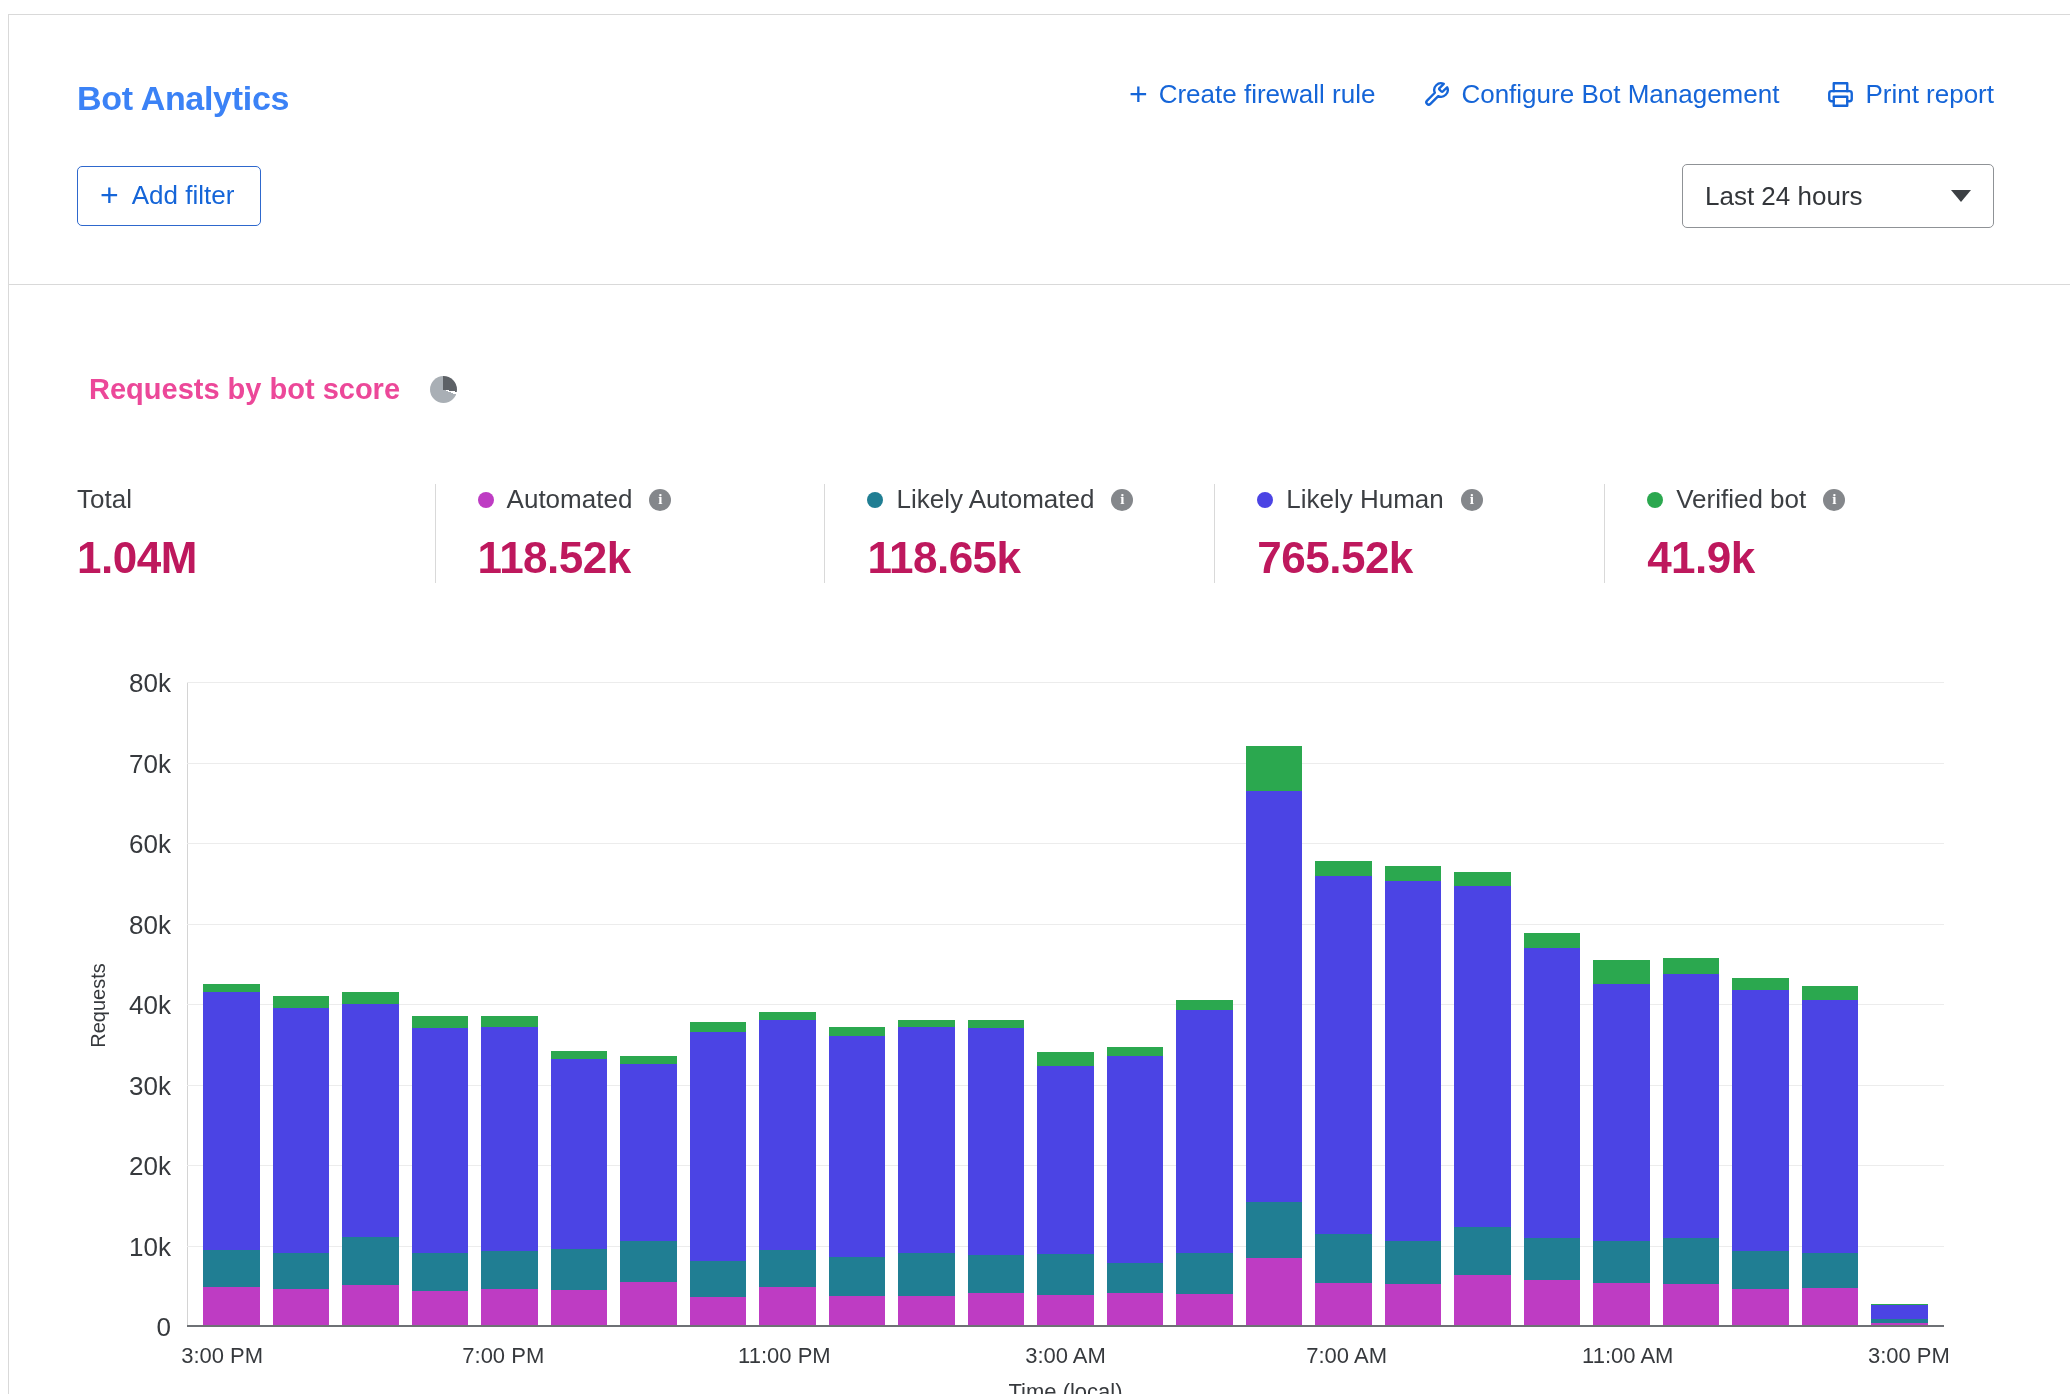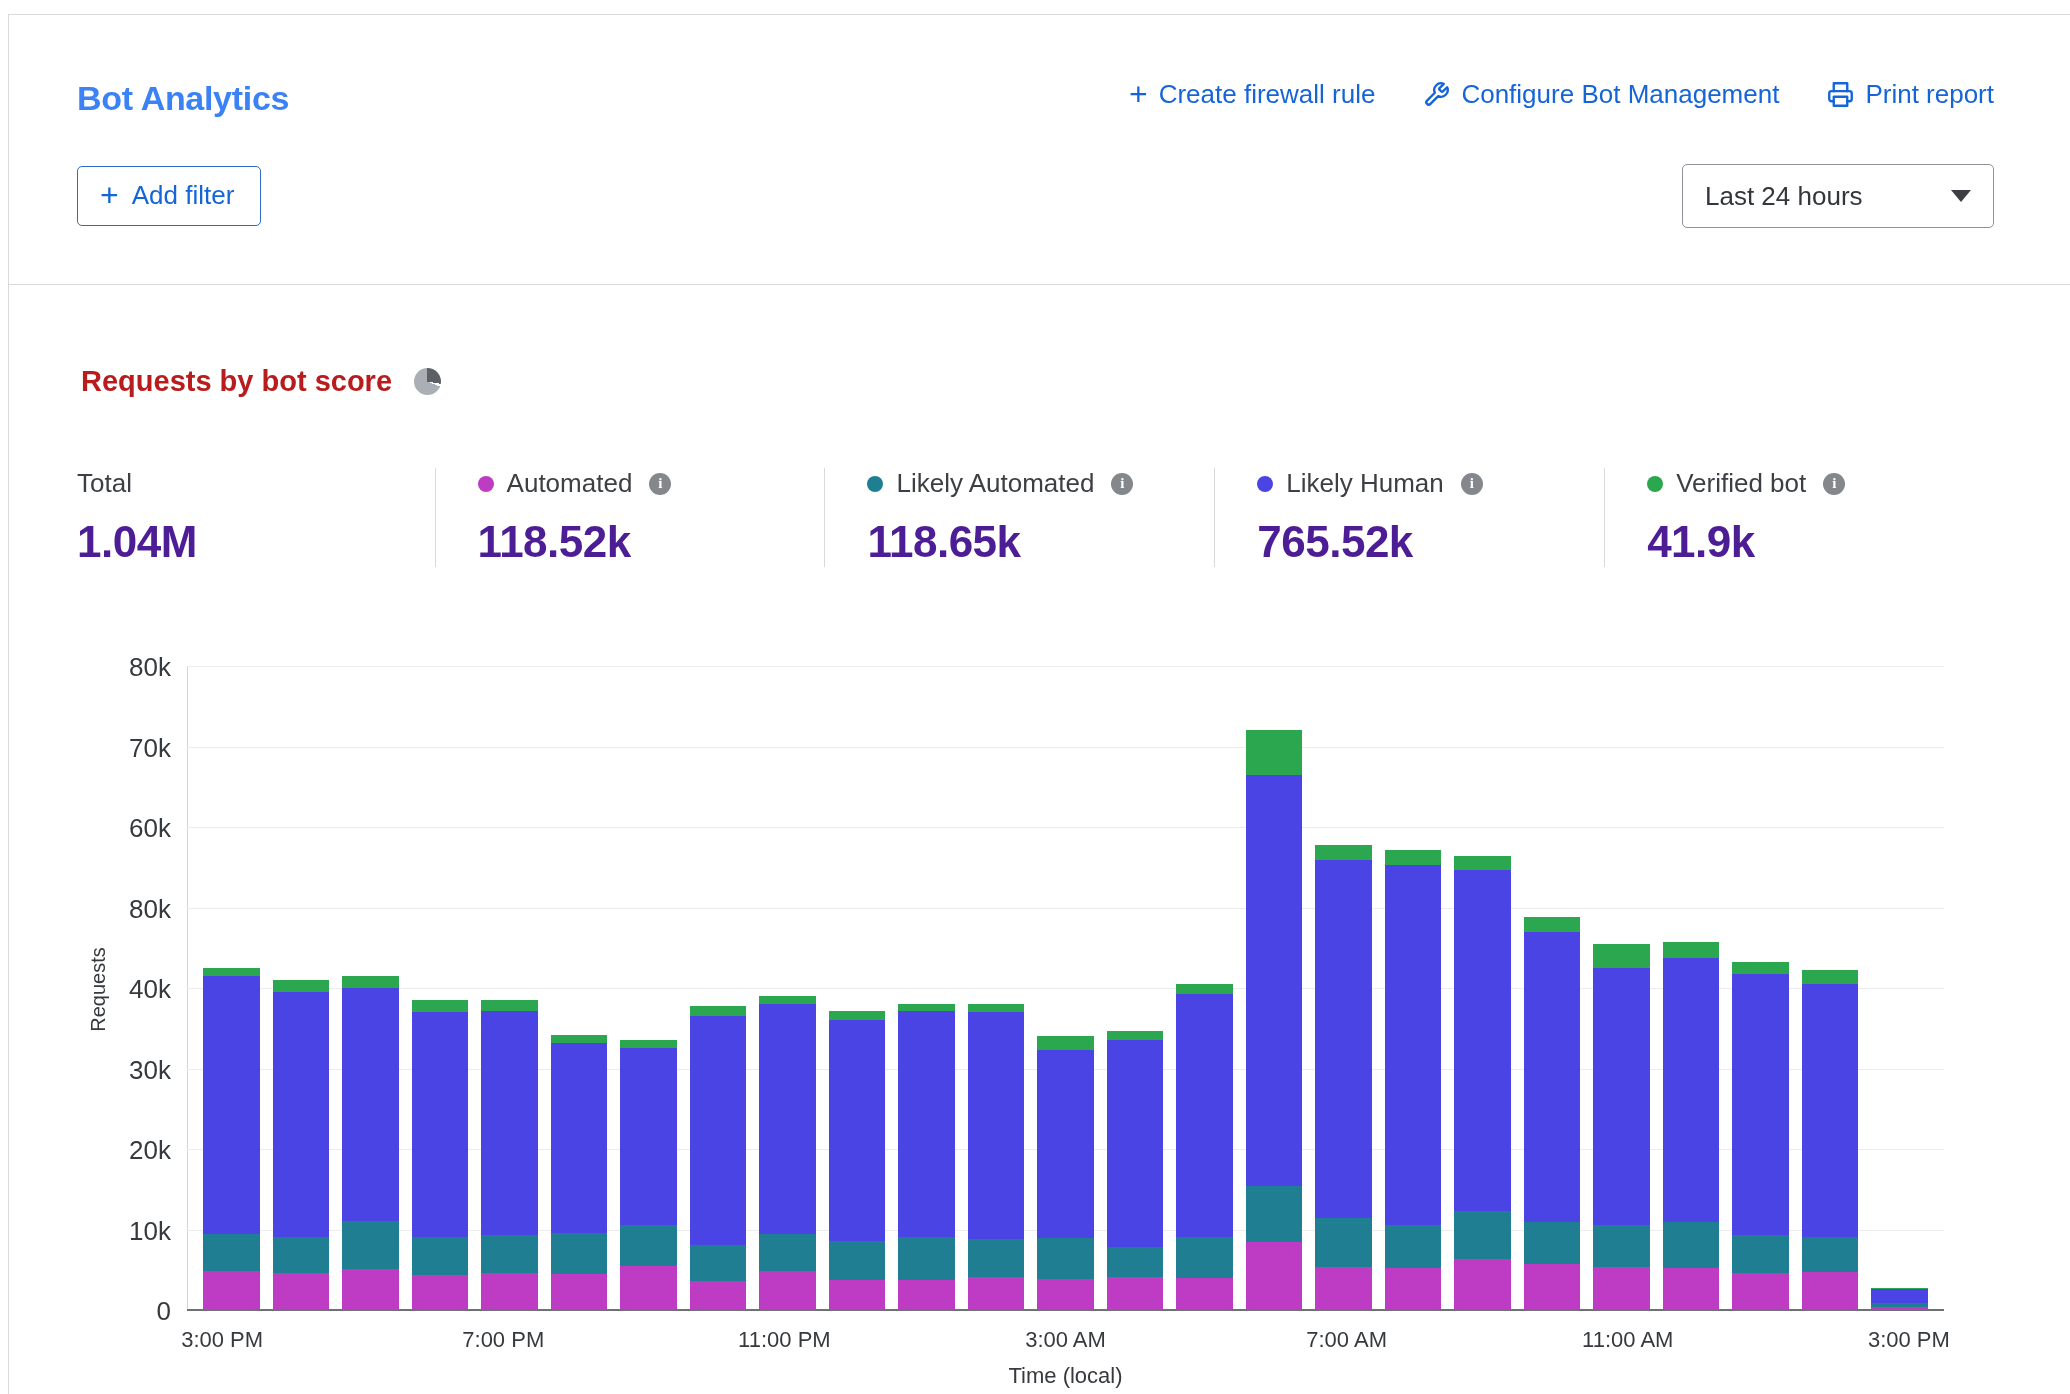--- a/index.html
+++ b/index.html
@@ -21,35 +21,35 @@
   .controls { display:flex; justify-content:space-between; align-items:center; margin-top:46px; }
   .add-filter { display:flex; align-items:center; gap:13px; background:#fff; border:1px solid #2e68cd; border-radius:5px;
     color:#1565d8; font-size:26px; padding:13px 26px 14px 22px; cursor:pointer; font-family:inherit; }
   .select { display:flex; align-items:center; justify-content:space-between; width:312px; height:64px;
     border:1px solid #8f9296; border-radius:5px; padding:0 22px; font-size:26px; color:#33363a; cursor:pointer; background:#fff; }
   .caret { width:0; height:0; border-left:10px solid transparent; border-right:10px solid transparent; border-top:12px solid #3c4044; }
 
   
   main { padding:76px 76px 16px 68px; }
   .section-title-row { display:flex; align-items:center; gap:18px; }
-  h2 { margin:4px; font-size:29px; font-weight:700; color:#b91c1c; }
+  h2 { margin:12px; font-size:29px; font-weight:700; color:#ec4899; }
   .pie-icon { width:27px; height:27px; border-radius:50%;
     background:conic-gradient(#5d6166 0 100deg, #ffffff 100deg 112deg, #a9afb5 112deg 360deg); }
 
   
   .stats { display:flex; margin-top:66px; }
   .stat { }
   .stat.first { width:366px; }
   .stat:not(.first) { width:398px; border-left:1px solid #d9d9d9; padding-left:42px; }
   .stat-label { display:flex; align-items:center; gap:13px; font-size:26px; color:#3c3f43; }
   .dot { width:16px; height:16px; border-radius:50%; flex:0 0 auto; }
   .info-icon { width:22px; height:22px; border-radius:50%; background:#84878b; color:#fff; margin-left:4px;
     display:inline-flex; align-items:center; justify-content:center; font-size:15px; font-weight:700;
     font-family:"Liberation Serif", serif; cursor:pointer; }
-  .stat-value { margin-top:18px; font-size:44px; font-weight:700; color:#4c1d95; letter-spacing:-0.5px; }
+  .stat-value { margin-top:18px; font-size:44px; font-weight:700; color:#be185d; letter-spacing:-0.5px; }
 
   
   .chart-area { margin-top:100px; }
   .plot-wrap { position:relative; margin-left:110px; margin-right:50px; height:644px; }
   .gridline { position:absolute; left:0; right:0; height:1px; background:#ececec; }
   .y-axis-line { position:absolute; left:0; top:0; bottom:0; width:1px; background:#d4d4d4; }
   .x-axis-line { position:absolute; left:0; right:0; bottom:0; height:2px; background:#6e7175; }
   .y-label { position:absolute; right:calc(100% + 16px); transform:translateY(50%); font-size:26px; color:#36393d; white-space:nowrap; }
   .y-title { position:absolute; left:-104px; top:0; bottom:0; width:30px; display:flex; align-items:center; justify-content:center; }
   .y-title span { transform:rotate(-90deg); font-size:20px; color:#36393d; white-space:nowrap; display:block; }

